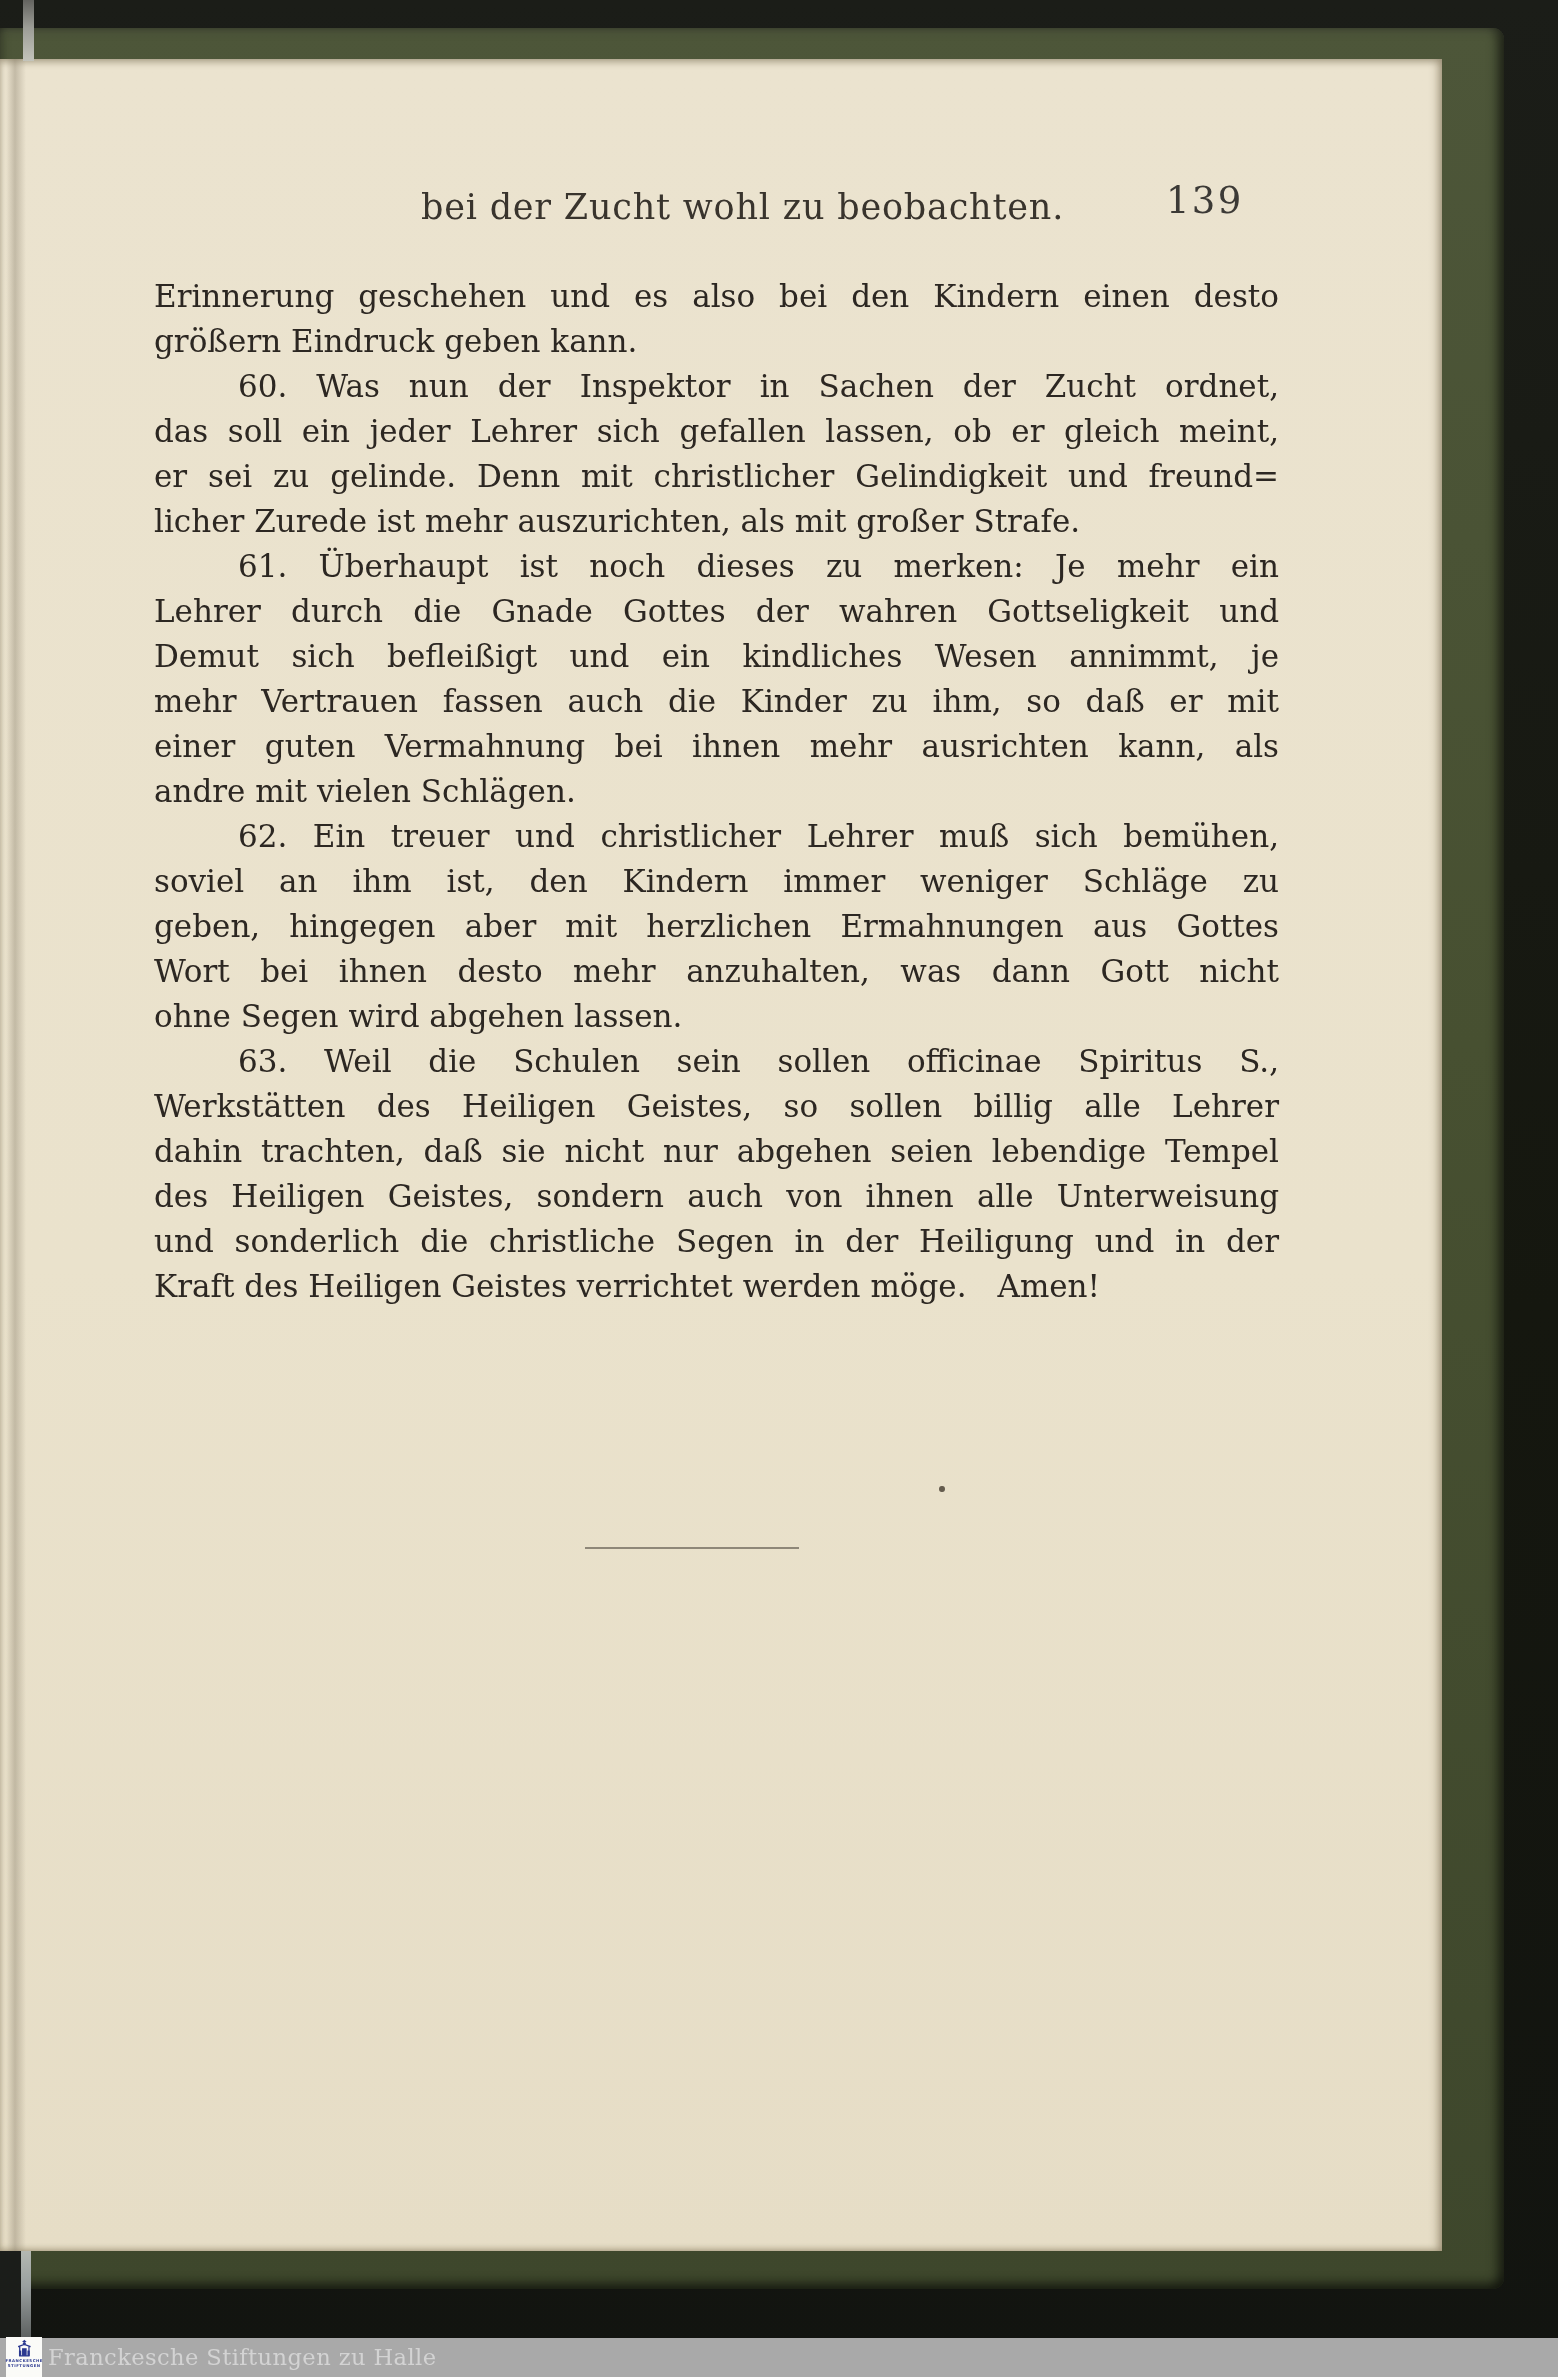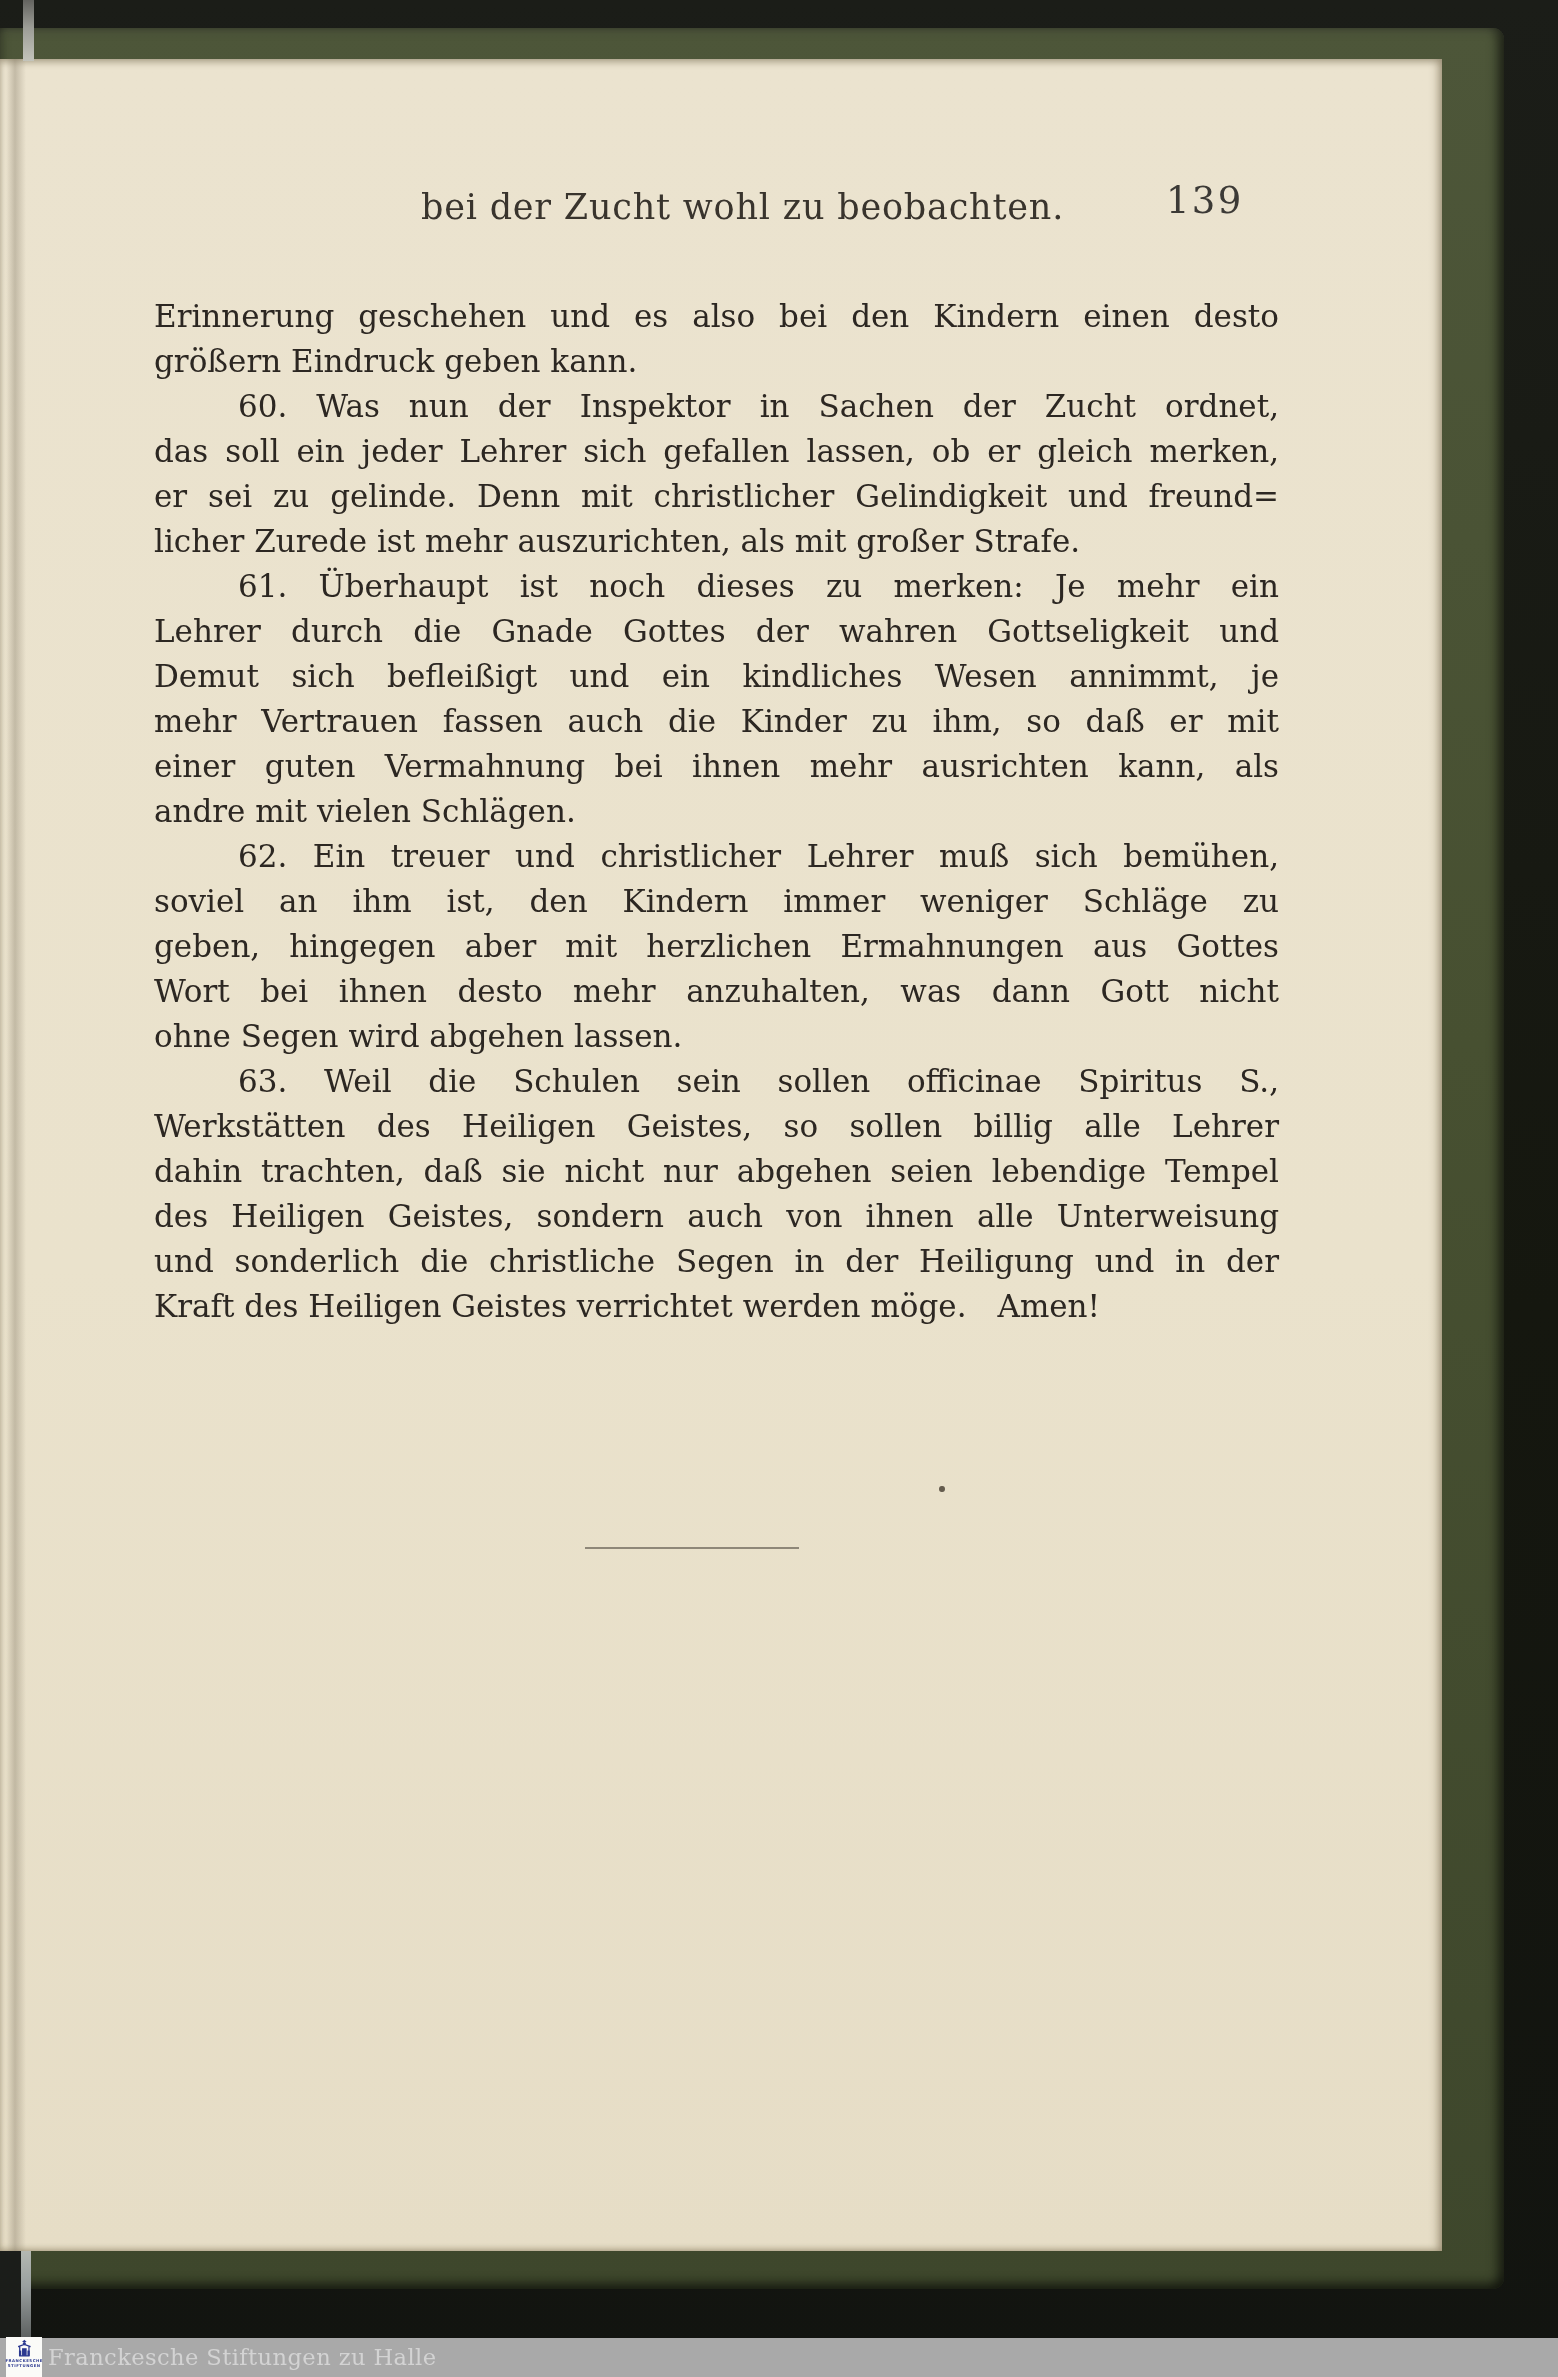--- a/index.html
+++ b/index.html
@@ -42,21 +42,20 @@
     font-size:35px;color:#39342d;text-align:center;letter-spacing:0.8px;white-space:nowrap;
   }
   .page-number{
     position:absolute;left:1166px;top:179px;width:94px;height:44px;
     font-size:37px;color:#3c3a36;letter-spacing:2.3px;
   }
   
   .text-block{
     position:absolute;left:154px;top:274px;width:1125px;color:#2c2722;
     font-size:31px;
-    margin-top:20px;
   }
   .text-block .line{
     height:45px;line-height:45px;
     text-align:justify;text-align-last:justify;
   }
   .text-block .line.indent{padding-left:84px;}
   .text-block .line.parend{text-align-last:left;}
   .section-divider{
     position:absolute;left:585px;top:1547px;width:214px;height:1.6px;background:#8e8778;
   }
@@ -95,21 +94,21 @@
   <div class="bottom-left-dark"></div>
   <div class="stack-edge-bottom"></div>
 
   <div class="running-title">bei der Zucht wohl zu beobachten.</div>
   <div class="page-number">139</div>
 
   <div class="text-block" id="text-block">
       <div class="line">Erinnerung geschehen und es also bei den Kindern einen desto</div>
       <div class="line parend">größern Eindruck geben kann.</div>
       <div class="line indent">60. Was nun der Inspektor in Sachen der Zucht ordnet,</div>
-      <div class="line">das soll ein jeder Lehrer sich gefallen lassen, ob er gleich merken,</div>
+      <div class="line">das soll ein jeder Lehrer sich gefallen lassen, ob er gleich meint,</div>
       <div class="line">er sei zu gelinde. Denn mit christlicher Gelindigkeit und freund=</div>
       <div class="line parend">licher Zurede ist mehr auszurichten, als mit großer Strafe.</div>
       <div class="line indent">61. Überhaupt ist noch dieses zu merken: Je mehr ein</div>
       <div class="line">Lehrer durch die Gnade Gottes der wahren Gottseligkeit und</div>
       <div class="line">Demut sich befleißigt und ein kindliches Wesen annimmt, je</div>
       <div class="line">mehr Vertrauen fassen auch die Kinder zu ihm, so daß er mit</div>
       <div class="line">einer guten Vermahnung bei ihnen mehr ausrichten kann, als</div>
       <div class="line parend">andre mit vielen Schlägen.</div>
       <div class="line indent">62. Ein treuer und christlicher Lehrer muß sich bemühen,</div>
       <div class="line">soviel an ihm ist, den Kindern immer weniger Schläge zu</div>

